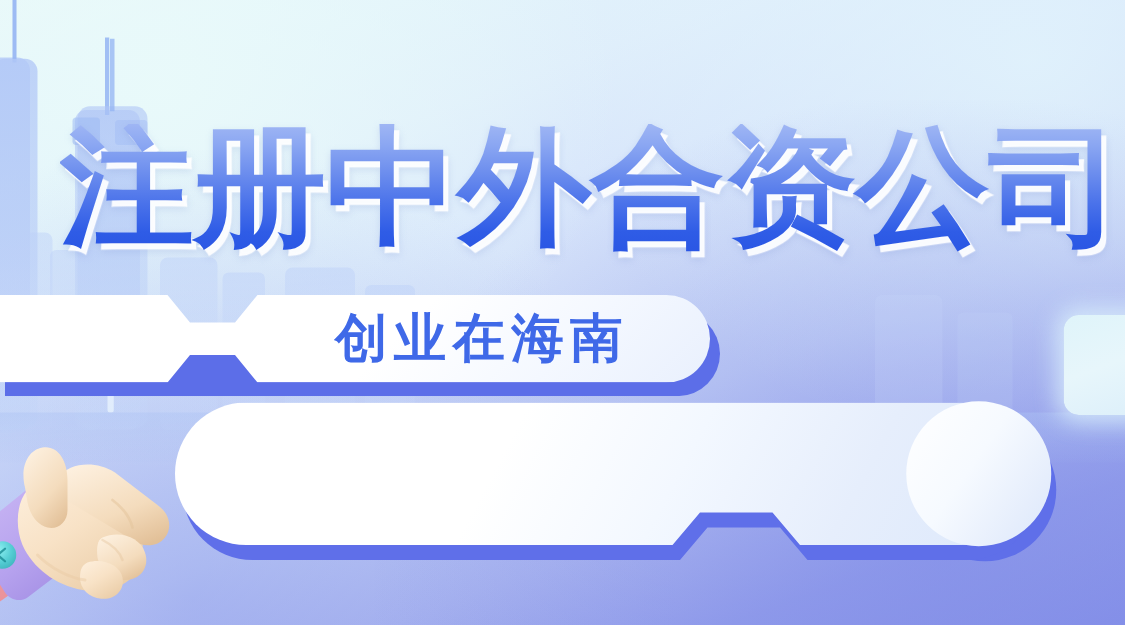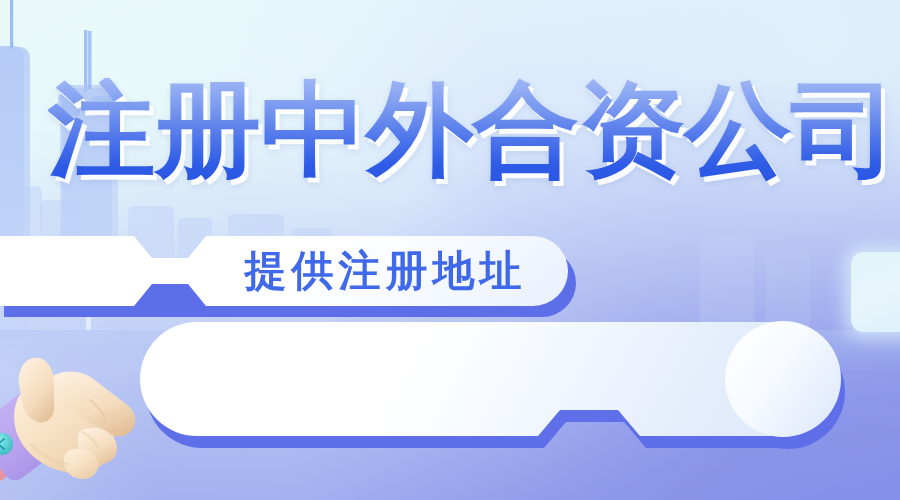--- a/index.html
+++ b/index.html
@@ -48,21 +48,21 @@
 
   
   .city{ position:absolute; left:0; top:0; width:900px; height:500px; }
 
   
   #title{
     position:absolute;
     left:48px; top:78px;
     width:816px;
     height:124px;
-    display:flex; align-items:flex-start;
+    display:flex; align-items:flex-end;
   }
   #title .tl-text{
     font-size:103px;
     line-height:1;
     font-weight:bold;
     letter-spacing:-1px;
     white-space:nowrap;
     font-family:"DejaVu Sans","Liberation Sans",sans-serif;
     background:linear-gradient(180deg,
       #9fb6f4 0%,
@@ -236,21 +236,21 @@
   <div id="right-card"></div>
 
   <div id="title">
     <span class="tl-text">注册中外合资公司</span>
   </div>
 
   <div id="badge1-wrap">
     <div id="badge1-shadow"></div>
     <div id="badge1"></div>
   </div>
-  <div id="badge1-label">提供注册地址</div>
+  <div id="badge1-label">创业在海南</div>
 
   <div id="badge2-wrap">
     <div id="badge2-bump-shadow"></div>
     <div id="badge2-shadow"></div>
     <div id="badge2"></div>
     <div id="badge2-bump"></div>
   </div>
 
   <div id="hand">
     <svg width="200" height="180" viewBox="0 0 200 180">

